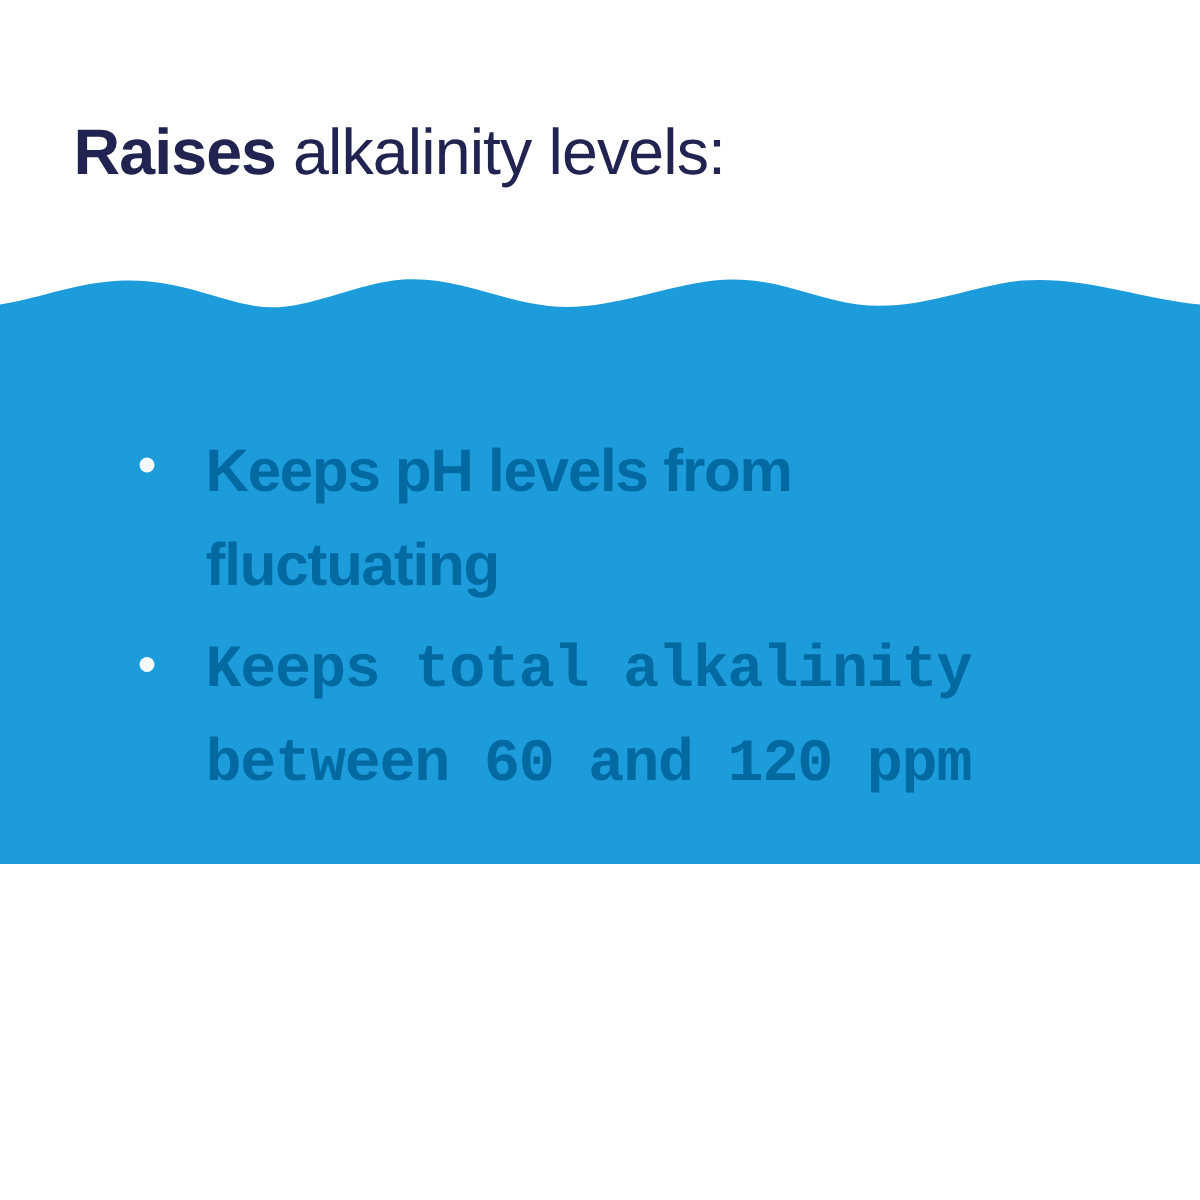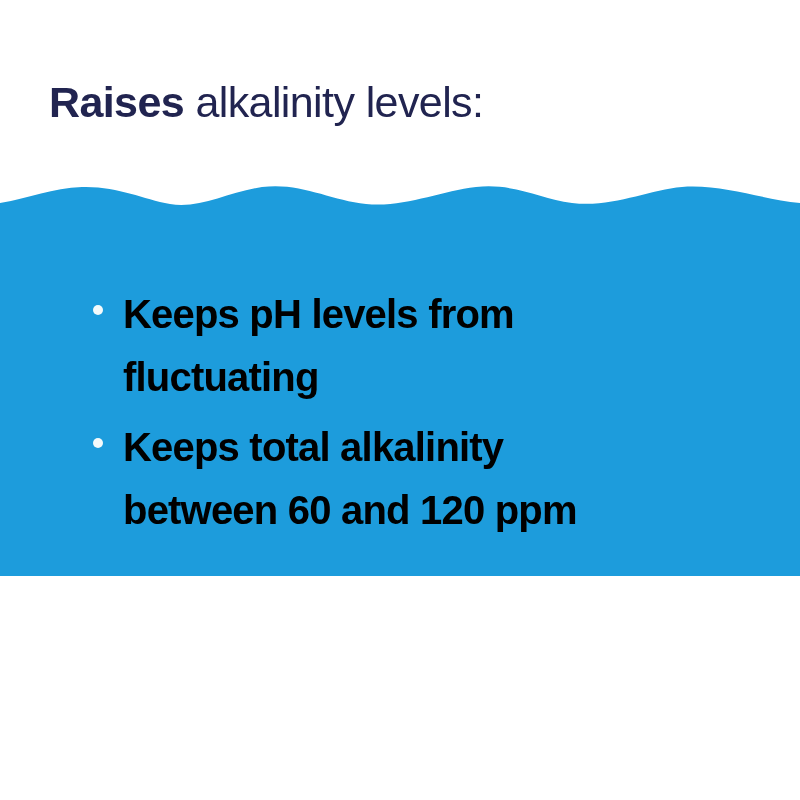--- a/index.html
+++ b/index.html
@@ -67,40 +67,40 @@
     margin: 0;
     padding: 0;
     list-style: none;
   }
   .bullet-item {
     position: absolute;
     left: 93px;
     width: 560px;
   }
   #bullet-0 { top: 283px; }
-  #bullet-1 { top: 416px; }
+  #bullet-1 { top: 416px; font-family: Liberation Mono, monospace; }
 
   .bullet-dot {
     position: absolute;
     left: 0px;
     top: 22px;
     width: 10px;
     height: 10px;
     border-radius: 50%;
     background: #f4fafb;
   }
   .bullet-text {
     display: block;
-    margin-left: 30px;
+    margin-left: 44px;
     width: 520px;
     font-size: 40px;
     font-weight: 700;
     line-height: 63px;
     letter-spacing: -0.8px;
-    color: #000000;
+    color: #0369a1;
   }
 </style>
 </head>
 <body>
 
 <div id="panel">
 
   <div id="heading">
     <span class="hw-bold">Raises</span><span class="hw-reg"> alkalinity levels:</span>
   </div>

